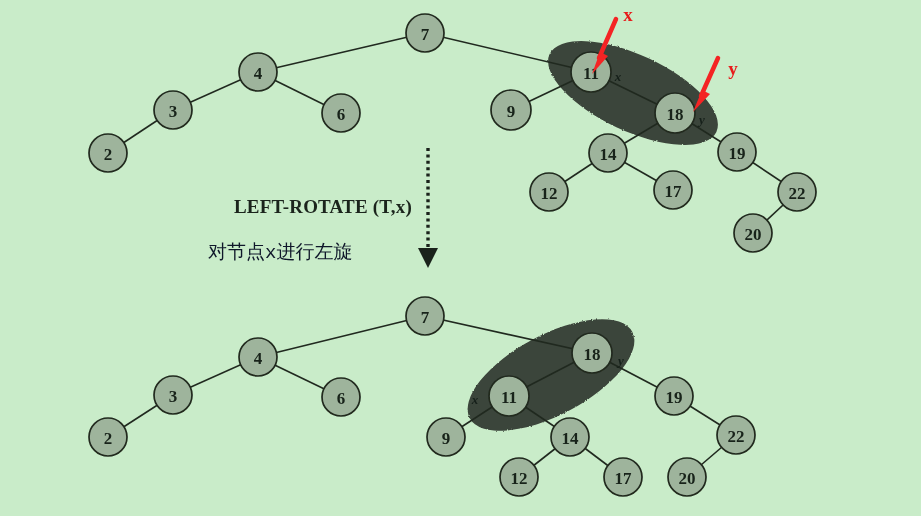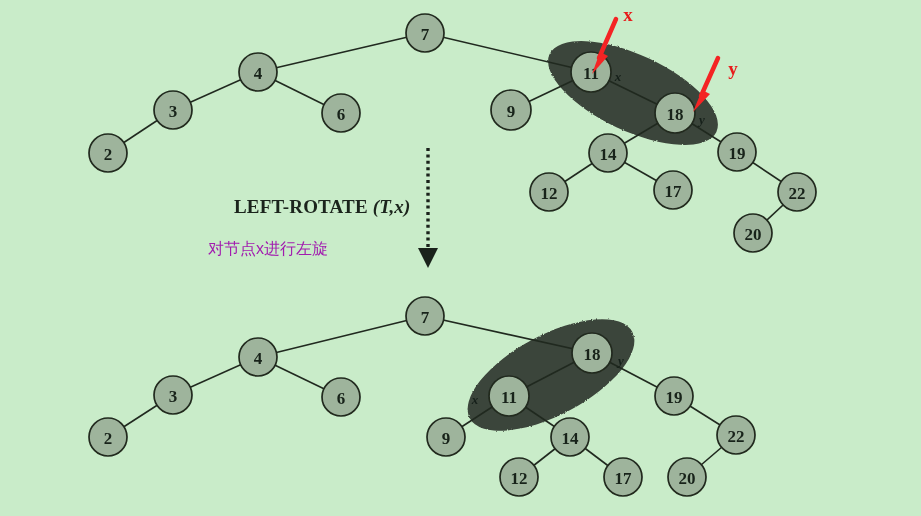--- a/index.html
+++ b/index.html
@@ -79,28 +79,27 @@
   .caption-en {
     position: absolute;
     font-family: "Liberation Serif", serif;
     font-weight: bold;
     font-size: 19px;
     color: #1b241c;
     white-space: nowrap;
     letter-spacing: 0.2px;
   }
   .caption-en .arg {
-    font-style: italic;
     font-weight: bold;
   }
   .caption-cn {
     position: absolute;
-    font-family: Liberation Sans, sans-serif;
-    font-size: 16px;
-    color: #a21caf;
+    font-family: Liberation Mono, monospace;
+    font-size: 19px;
+    color: #0f172a;
     white-space: nowrap;
   }
 </style>
 </head>
 <body>
 
 <div id="figure">
 
   <svg viewBox="0 0 921 516" xmlns="http://www.w3.org/2000/svg">
 

